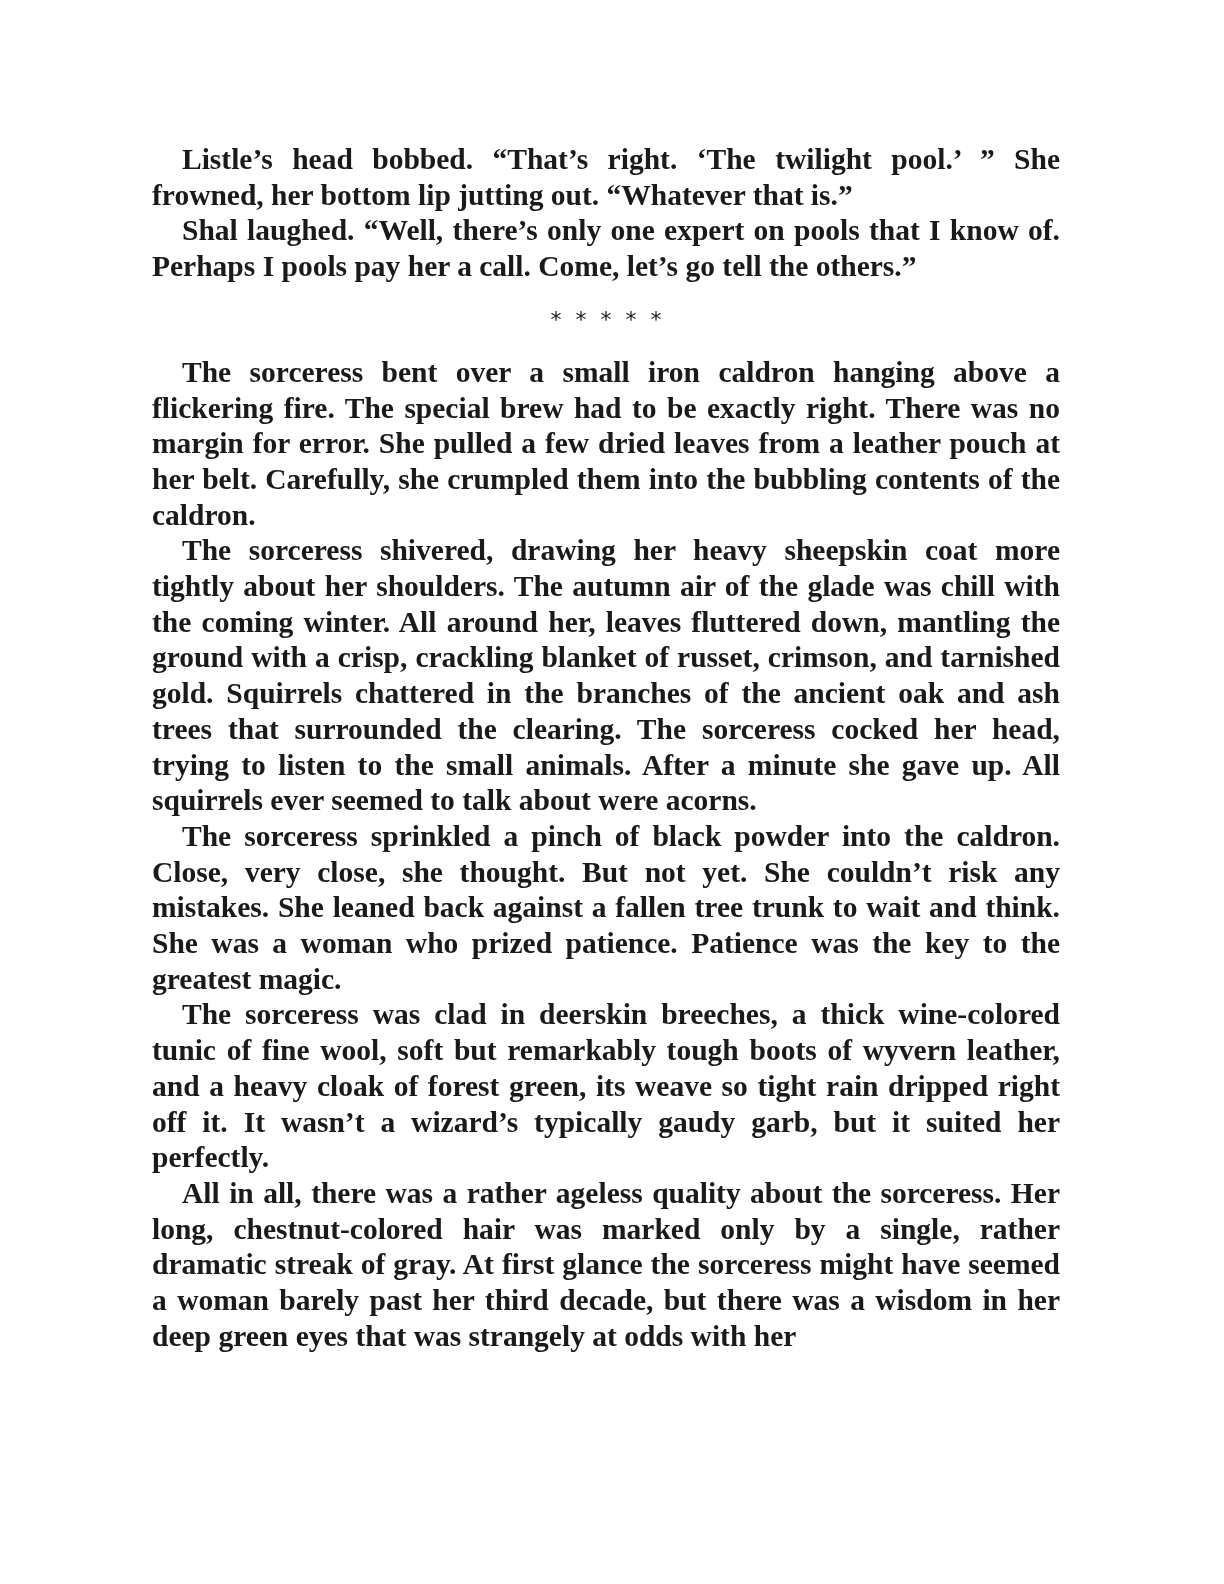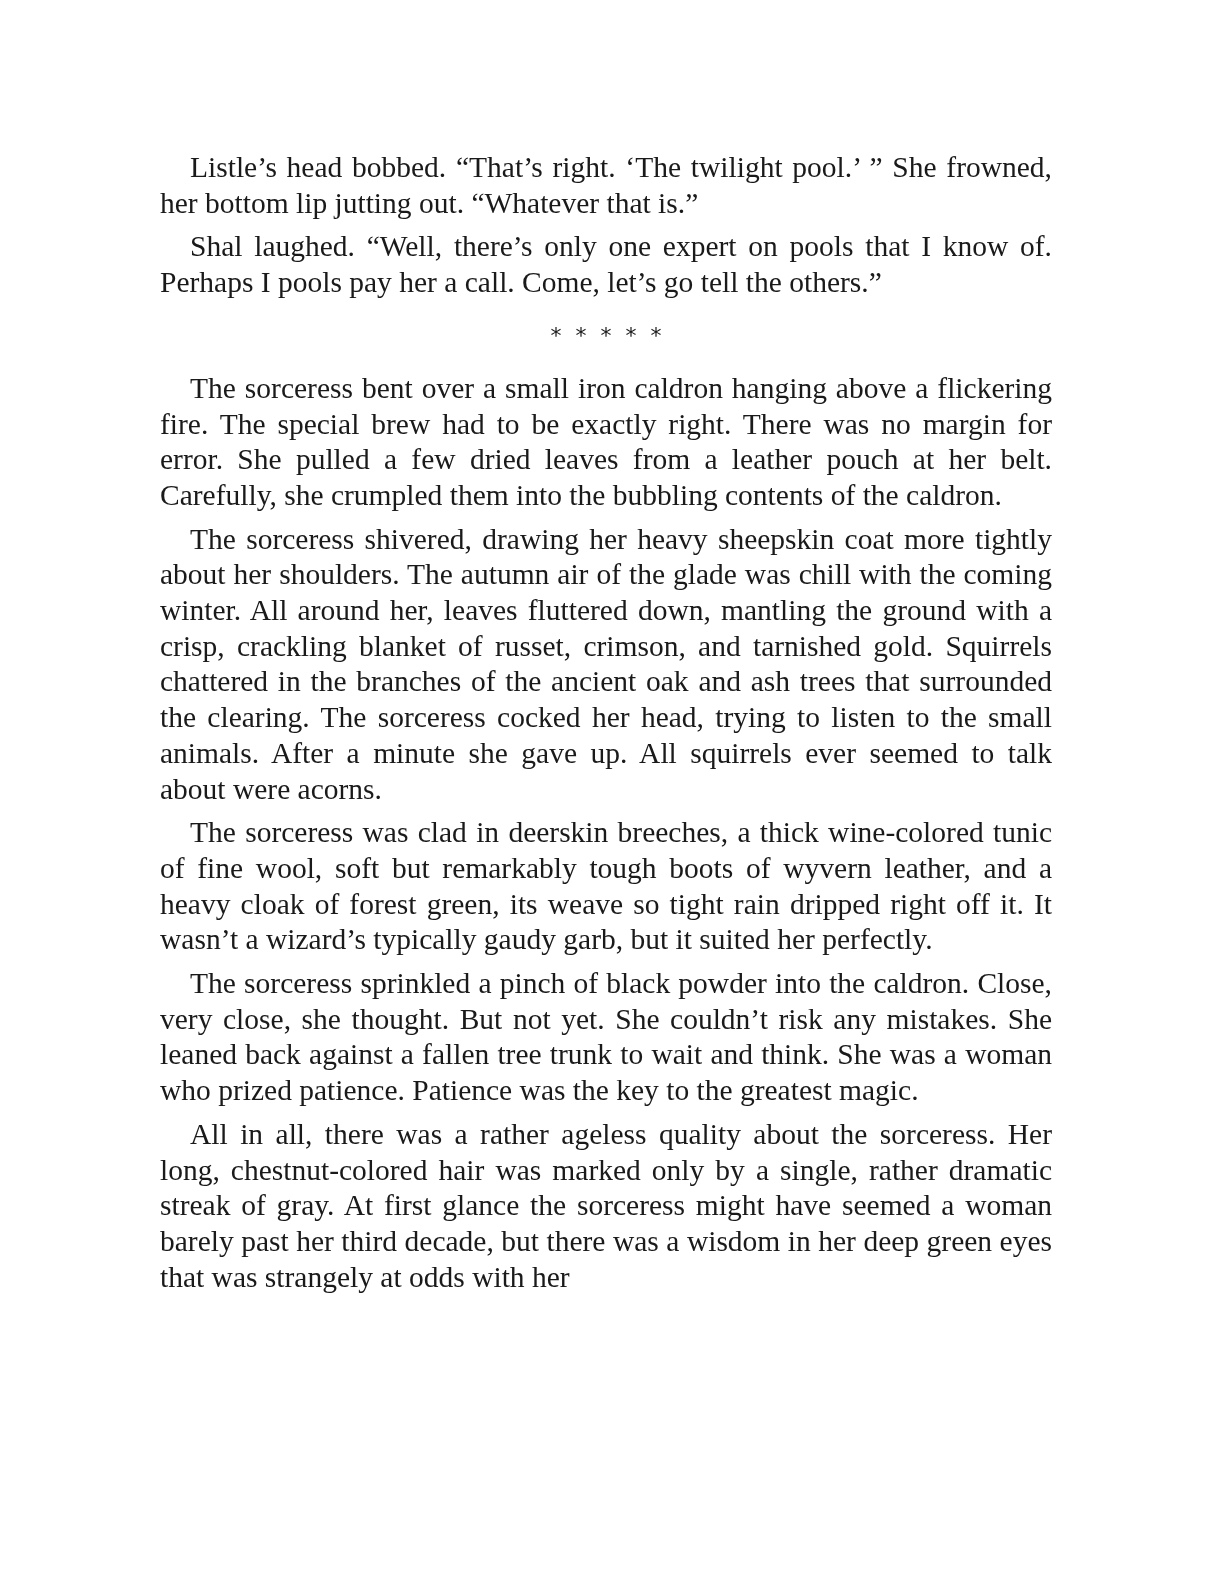--- a/index.html
+++ b/index.html
@@ -17,25 +17,26 @@
       position: absolute;
       left: 152px;
       top: 142px;
       width: 908px;
       color: #1a1a1a;
       font-family: "Liberation Serif", "DejaVu Serif", serif;
       font-size: 29.5px;
       line-height: 35.7px;
     }
     .para {
-      margin: 8px;
+      margin: 0;
       text-indent: 30px;
       text-align: justify;
       text-align-last: left;
       hyphens: none;
+      font-weight: bold;
     }
     .scene-break {
       text-align: center;
       margin: 17px 0 17px 0;
       height: 36px;
       line-height: 36px;
       letter-spacing: 0;
       font-family: "DejaVu Sans", sans-serif;
       font-size: 22px;
       color: #1a1a1a;
@@ -51,16 +52,16 @@
 <div class="page">
   <p class="para">Listle’s head bobbed. “That’s right. ‘The twilight pool.’ ” She frowned, her bottom lip jutting out. “Whatever that is.”</p>
   <p class="para">Shal laughed. “Well, there’s only one expert on pools that I know of. Perhaps I pools pay her a call. Come, let’s go tell the others.”</p>
 
   <div class="scene-break">
     <span class="star">*</span><span class="star">*</span><span class="star">*</span><span class="star">*</span><span class="star">*</span>
   </div>
 
   <p class="para">The sorceress bent over a small iron caldron hanging above a flickering fire. The special brew had to be exactly right. There was no margin for error. She pulled a few dried leaves from a leather pouch at her belt. Carefully, she crumpled them into the bubbling contents of the caldron.</p>
   <p class="para">The sorceress shivered, drawing her heavy sheepskin coat more tightly about her shoulders. The autumn air of the glade was chill with the coming winter. All around her, leaves fluttered down, mantling the ground with a crisp, crackling blanket of russet, crimson, and tarnished gold. Squirrels chattered in the branches of the ancient oak and ash trees that surrounded the clearing. The sorceress cocked her head, trying to listen to the small animals. After a minute she gave up. All squirrels ever seemed to talk about were acorns.</p>
+  <p class="para">The sorceress sprinkled a pinch of black powder into the caldron. Close, very close, she thought. But not yet. She couldn’t risk any mistakes. She leaned back against a fallen tree trunk to wait and think. She was a woman who prized patience. Patience was the key to the greatest magic.</p>
   <p class="para">The sorceress was clad in deerskin breeches, a thick wine-colored tunic of fine wool, soft but remarkably tough boots of wyvern leather, and a heavy cloak of forest green, its weave so tight rain dripped right off it. It wasn’t a wizard’s typically gaudy garb, but it suited her perfectly.</p>
-  <p class="para">The sorceress sprinkled a pinch of black powder into the caldron. Close, very close, she thought. But not yet. She couldn’t risk any mistakes. She leaned back against a fallen tree trunk to wait and think. She was a woman who prized patience. Patience was the key to the greatest magic.</p>
   <p class="para">All in all, there was a rather ageless quality about the sorceress. Her long, chestnut-colored hair was marked only by a single, rather dramatic streak of gray. At first glance the sorceress might have seemed a woman barely past her third decade, but there was a wisdom in her deep green eyes that was strangely at odds with her</p>
 </div>
 
 </body></html>

